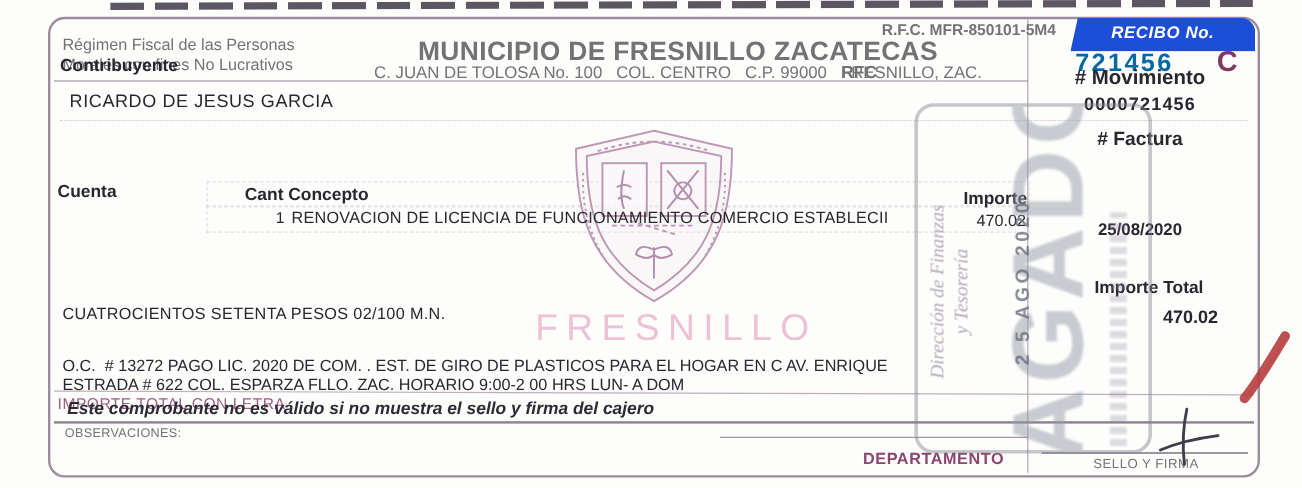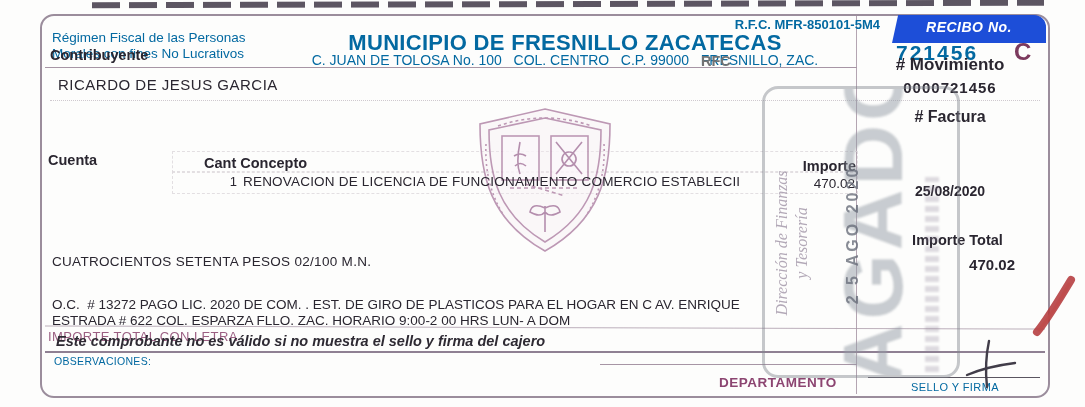--- a/index.html
+++ b/index.html
@@ -1,20 +1,20 @@
 <!DOCTYPE html>
 <html><head>
 <meta charset="utf-8">
 <style>
   html,body{margin:0;padding:0;background:#ffffff;}
   .sheet{position:relative;width:1085px;height:407px;background:#fdfdfc;overflow:hidden;
          font-family:"Liberation Sans", sans-serif;}
   .abs{position:absolute;}
   .pre{white-space:pre;}
-  .purple{color:#0369a1;}
+  .purple{color:#737373;}
   .ink{color:#2a2630;}
   .center{text-align:center;}
   .right{text-align:right;}
   .b{font-weight:bold;}
   
   .top-dashes{left:92px;top:1px;width:952px;height:6px;opacity:.8;
     background:repeating-linear-gradient(90deg,#352c3c 0 28px,rgba(0,0,0,0) 28px 37px);
     transform:rotate(-.15deg);}
   
   .frame{left:40px;top:14px;width:1006px;height:380px;border:2px solid #9b8d9c;border-radius:14px;}
@@ -102,20 +102,21 @@
         <rect x="32" y="32" width="37" height="44" fill="#fbf6fa"></rect>
         <rect x="81" y="32" width="37" height="44" fill="#fbf6fa"></rect>
         <path d="M50 70 C46 60 48 48 50 38 M44 52 Q50 48 56 52 M45 62 Q50 57 56 62" stroke="#a87ba0"></path>
         <path d="M86 38 L112 70 M112 38 L86 70 M99 48 a7 7 0 1 0 .1 0" stroke="#a87ba0"></path>
         <path d="M40 84 L110 84 M55 80 L95 92" stroke-dasharray="4 3"></path>
         <path d="M75 128 L75 102 M75 104 Q62 98 60 108 Q70 114 75 108 Q80 114 90 108 Q88 98 75 104" stroke="#a87ba0"></path>
       </g>
     </svg>
   </div>
 
+  <div class="abs watermark">FRESNILLO</div>
 
   <div class="abs ink b" style="left:48px;top:152px;font-size:14.5px;z-index:3;">Cuenta</div>
   <div class="abs ink b" style="left:204px;top:155px;font-size:14.5px;z-index:3;">Cant Concepto</div>
   <div class="abs ink b right" style="left:768px;top:158px;width:88px;font-size:14.5px;z-index:3;">Importe</div>
   <div class="abs ink right" style="left:220px;top:174px;width:17px;font-size:13px;z-index:3;">1</div>
   <div class="abs ink" style="left:243px;top:174px;font-size:13.5px;letter-spacing:.2px;z-index:3;">RENOVACION DE LICENCIA DE FUNCIONAMIENTO COMERCIO ESTABLECII</div>
   <div class="abs ink right" style="left:770px;top:176px;width:85px;font-size:13.5px;z-index:3;">470.02</div>
 
   <div class="abs ink" style="left:52px;top:254px;font-size:13.5px;letter-spacing:.3px;z-index:3;">CUATROCIENTOS SETENTA PESOS 02/100 M.N.</div>
 

